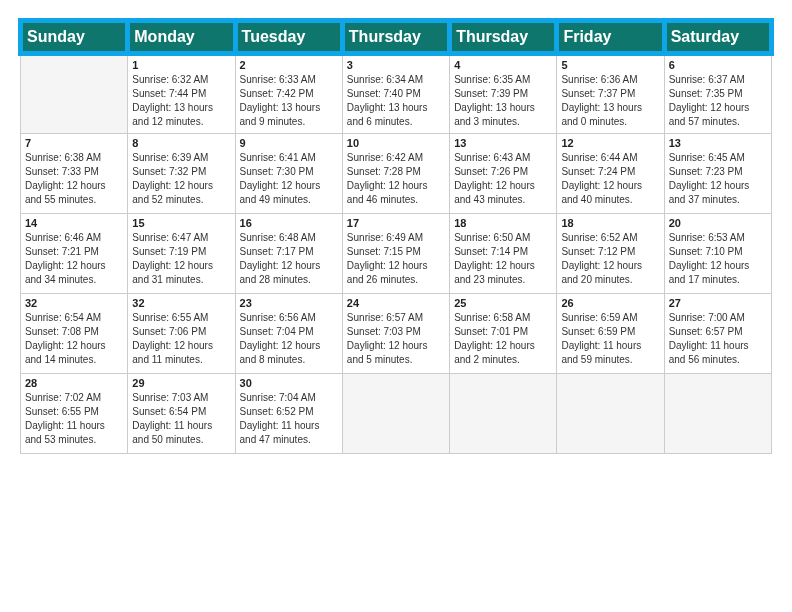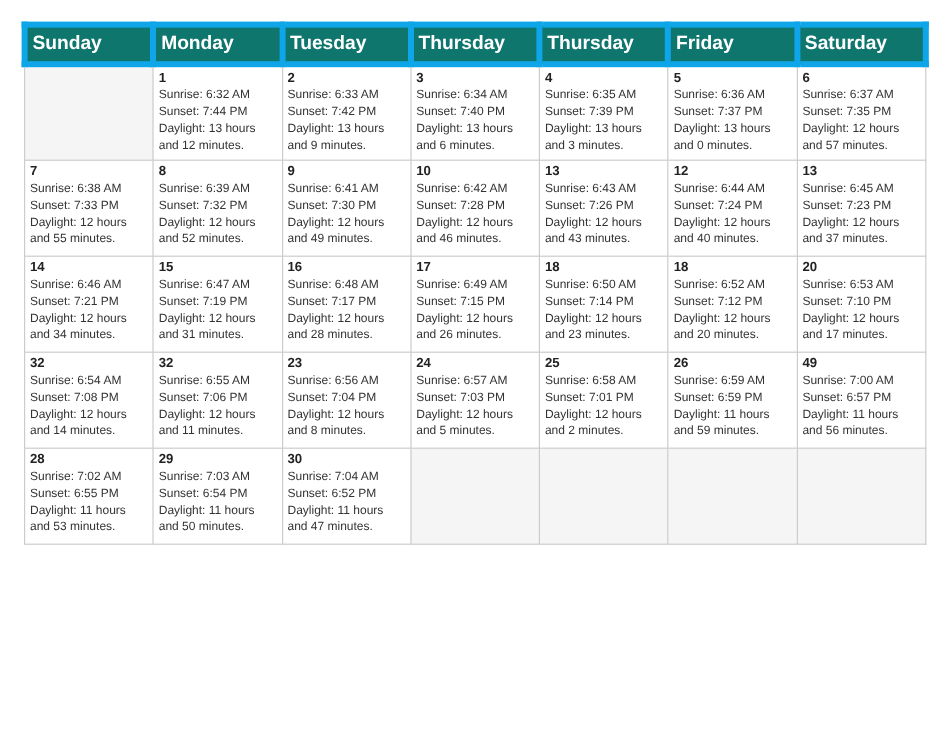--- a/index.html
+++ b/index.html
@@ -258,21 +258,21 @@
           Sunrise: 6:58 AM<br>Sunset: 7:01 PM<br>Daylight: 12 hours and 2 minutes.
         </div>
       </td>
           <td>
         <div class="day-num">26</div>
         <div class="day-info">
           Sunrise: 6:59 AM<br>Sunset: 6:59 PM<br>Daylight: 11 hours and 59 minutes.
         </div>
       </td>
           <td>
-        <div class="day-num">49</div>
+        <div class="day-num">27</div>
         <div class="day-info">
           Sunrise: 7:00 AM<br>Sunset: 6:57 PM<br>Daylight: 11 hours and 56 minutes.
         </div>
       </td>
         </tr>
         <tr>
           <td>
         <div class="day-num">28</div>
         <div class="day-info">
           Sunrise: 7:02 AM<br>Sunset: 6:55 PM<br>Daylight: 11 hours and 53 minutes.

